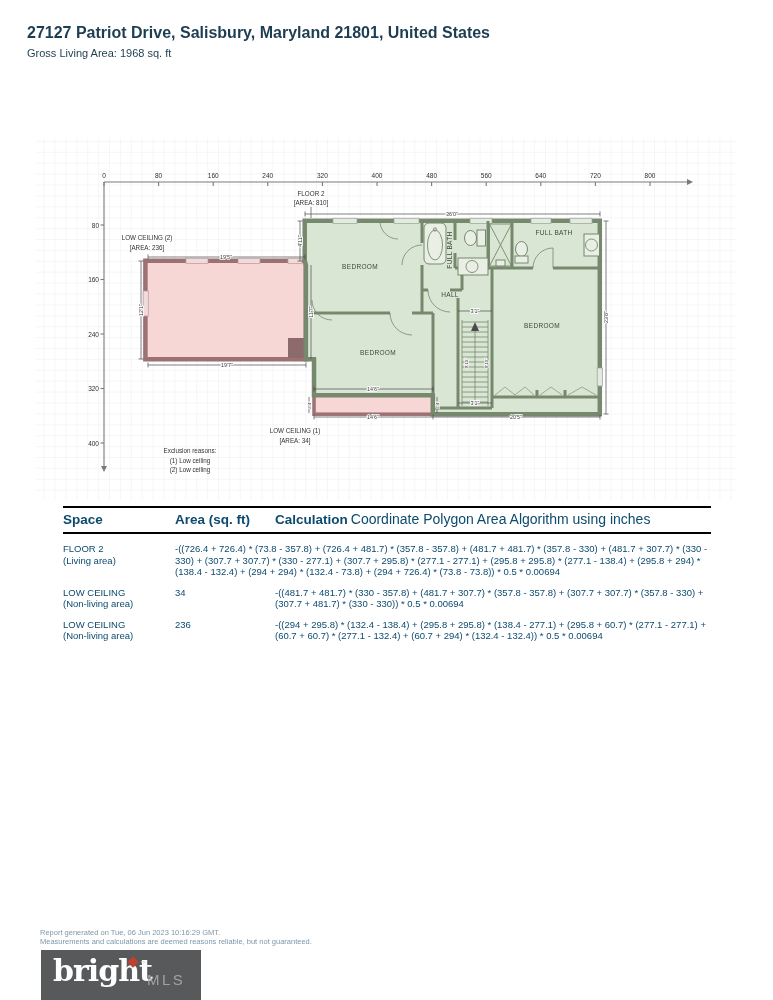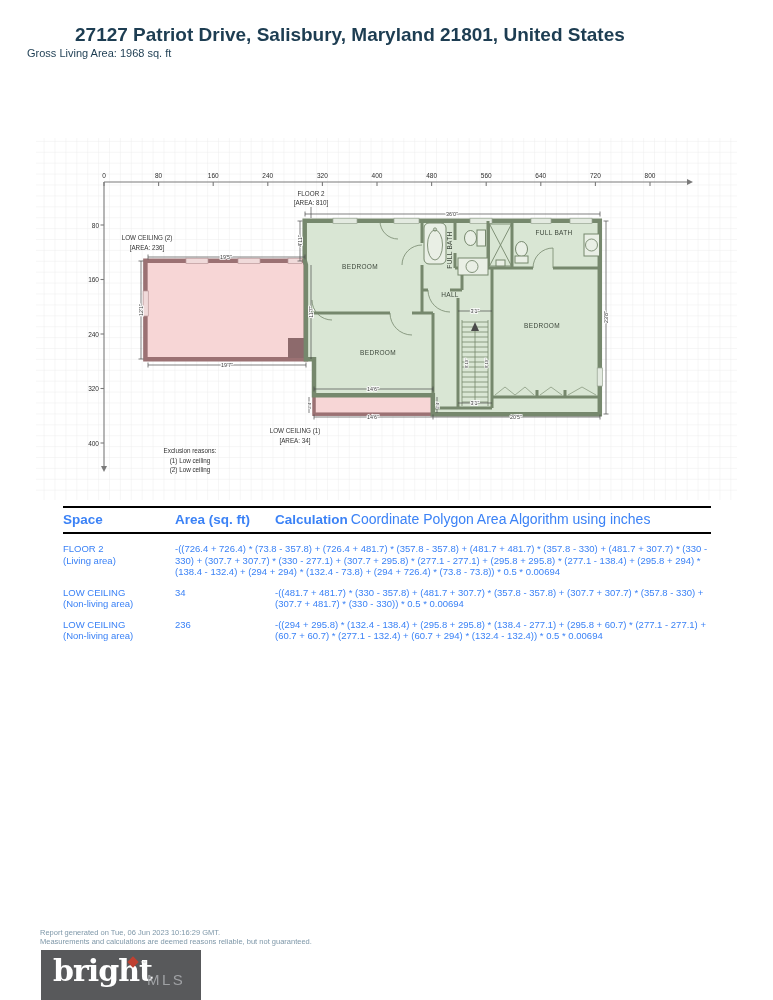--- a/index.html
+++ b/index.html
@@ -1,36 +1,36 @@
 <!DOCTYPE html>
 <html><head>
 <meta charset="utf-8">
 <style>
   html,body{margin:0;padding:0;}
   body{width:773px;height:1000px;position:relative;background:#ffffff;overflow:hidden;
        font-family:"Liberation Sans", sans-serif;}
   .abs{position:absolute;}
   
-  #title{left:27px;top:24px;font-size:19px;font-weight:bold;color:#1d3d52;margin-left:48px;}
+  #title{left:27px;top:24px;font-size:16px;font-weight:bold;color:#1d3d52;}
   #subtitle{left:27px;top:47px;font-size:11px;color:#1d3d52;}
   
   #plan{left:0;top:130px;}
   svg text{font-family:"Liberation Sans", sans-serif;}
   .roomlbl{font-size:6.5px;fill:#3c463a;letter-spacing:.05em;}
   .arealbl{font-size:6.3px;fill:#333333;}
   .dimlbl{font-size:5.4px;fill:#3a3a3a;paint-order:stroke;stroke:#ffffff;stroke-width:1.6px;}
   .dimlbl2{font-size:4.4px;fill:#3a3a3a;paint-order:stroke;stroke:#ffffff;stroke-width:1.2px;}
   .ticklbl{font-size:6.5px;fill:#2e2e2e;}
   .dim{stroke:#4a4a4a;stroke-width:.7;fill:none;}
   .iwall{stroke:#76886d;stroke-width:3;fill:none;}
   .fix{stroke:#76886d;stroke-width:1;fill:#e9efe5;}
   .fixl{stroke:#76886d;stroke-width:.9;fill:none;}
   .arc{stroke:#76886d;stroke-width:.8;fill:none;}
   
-  #table{left:63px;top:506px;width:648px;color:#3b82f6;}
+  #table{left:63px;top:506px;width:648px;color:#0c4a6e;}
   .thead{display:flex;border-top:2.5px solid #000;border-bottom:2.5px solid #000;
          padding:3px 0 5px 0;align-items:baseline;}
   .th{font-size:13.5px;font-weight:bold;}
   .c1{width:112px;flex:none;}
   .c2{width:100px;flex:none;}
   .c3{flex:1;}
   .note{font-size:14px;font-weight:normal;margin-left:3px;}
   .trow{display:flex;margin-top:9px;font-size:9.5px;line-height:11.5px;}
   
   #footer{left:40px;top:920px;font-size:7.5px;line-height:9px;color:#7f98a9;margin-top:8px;}

